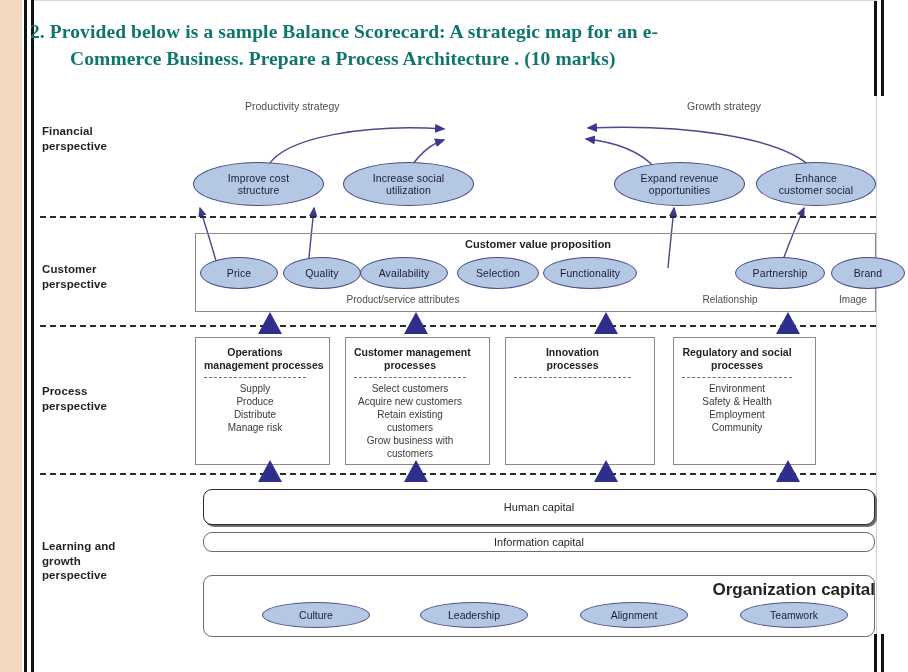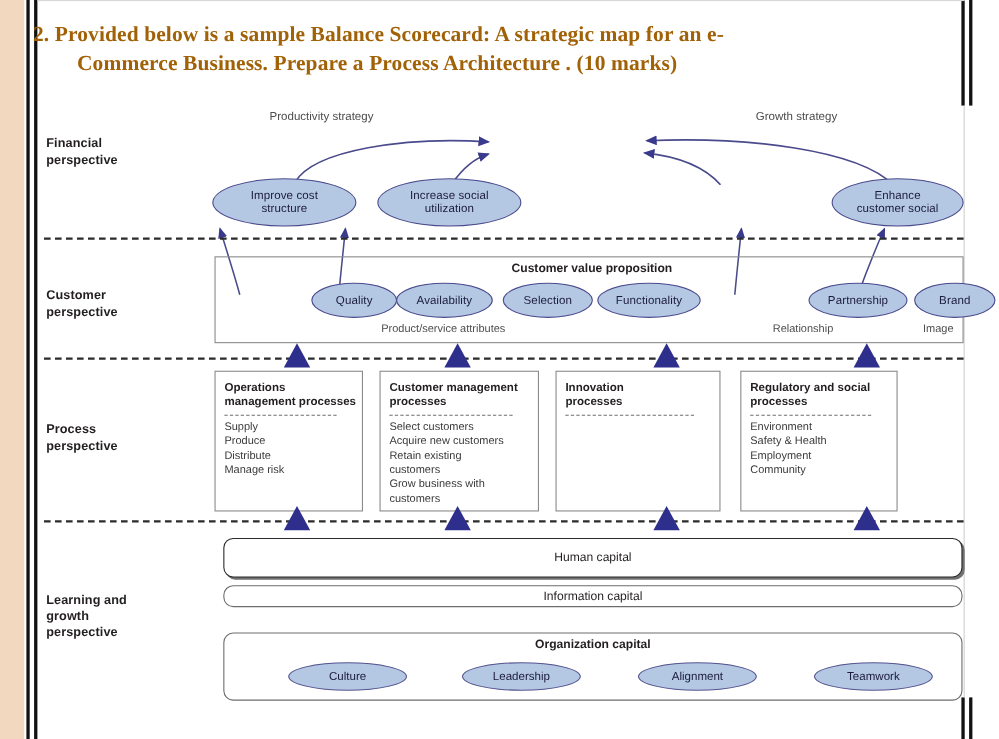--- a/index.html
+++ b/index.html
@@ -33,21 +33,21 @@
 
   
   .question {
     position: absolute;
     left: 30px; top: 18px;
     width: 836px;
     font-family: "Liberation Serif", serif;
     font-weight: bold;
     font-size: 19.5px;
     line-height: 27px;
-    color: #a16207;
+    color: #0f766e;
     letter-spacing: 0.1px;
   }
   .q-line2 { display:block; padding-left: 40px; }
 
   
   #diagram {
     position: absolute;
     left: 40px; top: 96px;
     width: 836px; height: 552px;
   }
@@ -105,20 +105,21 @@
     color: #4d4d4d;
     text-align: center;
   }
 
   
   .proc-box {
     position: absolute;
     border: 1px solid #8a8a8a;
     background: #ffffff;
     padding: 8px 23px 6px 8px;
+    text-align: center;
   }
   .proc-title {
     font-size: 10.5px;
     font-weight: bold;
     color: #231f20;
     line-height: 13px;
   }
   .proc-divider {
     margin: 5px 0 4px 0;
     height: 0;
@@ -142,24 +143,24 @@
     justify-content: center;
   }
   .cap.shadowed { border-color:#2b2b2b; box-shadow: 2px 2px 0 #707070; }
   .cap-label {
     font-size: 11px;
     font-weight: normal;
     color: #231f20;
   }
   .org-title {
     position: absolute;
-    font-size: 11px;
-    font-weight: bold;
-    color: #231f20;
-    text-align: center;
+    font-size: 17px;
+    font-weight: bold;
+    color: #231f20;
+    text-align: right;
   }
   .mini-ellipse {
     position: absolute;
     background: #b4c7e3;
     border: 1.1px solid #54548f;
     border-radius: 50%;
     display: flex;
     align-items: center;
     justify-content: center;
     font-size: 10.5px;
@@ -219,31 +220,34 @@
 perspective</div>
 
     <div style="position:absolute; left:205px; top:4px; font-size:10.5px; color:#4d4d4d;">Productivity strategy</div>
     <div style="position:absolute; left:647px; top:4px; font-size:10.5px; color:#4d4d4d;">Growth strategy</div>
 
 
     <div class="ellipse" style="left:153px; top:66px; width:131px; height:44px; white-space:pre;">Improve cost
 structure</div>
     <div class="ellipse" style="left:303px; top:66px; width:131px; height:44px; white-space:pre;">Increase social
 utilization</div>
+    <div class="ellipse" style="left:574px; top:66px; width:131px; height:44px; white-space:pre;">Expand revenue
+opportunities</div>
     <div class="ellipse" style="left:716px; top:66px; width:120px; height:44px; white-space:pre;">Enhance
 customer social</div>
 
     <div class="band-sep" style="top:120px;"></div>
 
     <div class="persp-label" style="left:2px; top:166px; white-space:pre;">Customer
 perspective</div>
 
     <div class="cvp-frame" style="left:155px; top:137px; width:681px; height:79px;"></div>
     <div class="cvp-title" style="left:425px; top:142px;">Customer value proposition</div>
 
+    <div class="ellipse" style="left:160px; top:161px; width:78px; height:32px;">Price</div>
     <div class="ellipse" style="left:243px; top:161px; width:78px; height:32px;">Quality</div>
     <div class="ellipse" style="left:320px; top:161px; width:88px; height:32px;">Availability</div>
     <div class="ellipse" style="left:417px; top:161px; width:82px; height:32px;">Selection</div>
     <div class="ellipse" style="left:503px; top:161px; width:94px; height:32px;">Functionality</div>
     <div class="ellipse" style="left:695px; top:161px; width:90px; height:32px;">Partnership</div>
     <div class="ellipse" style="left:791px; top:161px; width:74px; height:32px;">Brand</div>
 
     <div class="cvp-sub" style="left:268px; top:198px; width:190px;">Product/service attributes</div>
     <div class="cvp-sub" style="left:625px; top:198px; width:130px;">Relationship</div>
     <div class="cvp-sub" style="left:768px; top:198px; width:90px;">Image</div>

